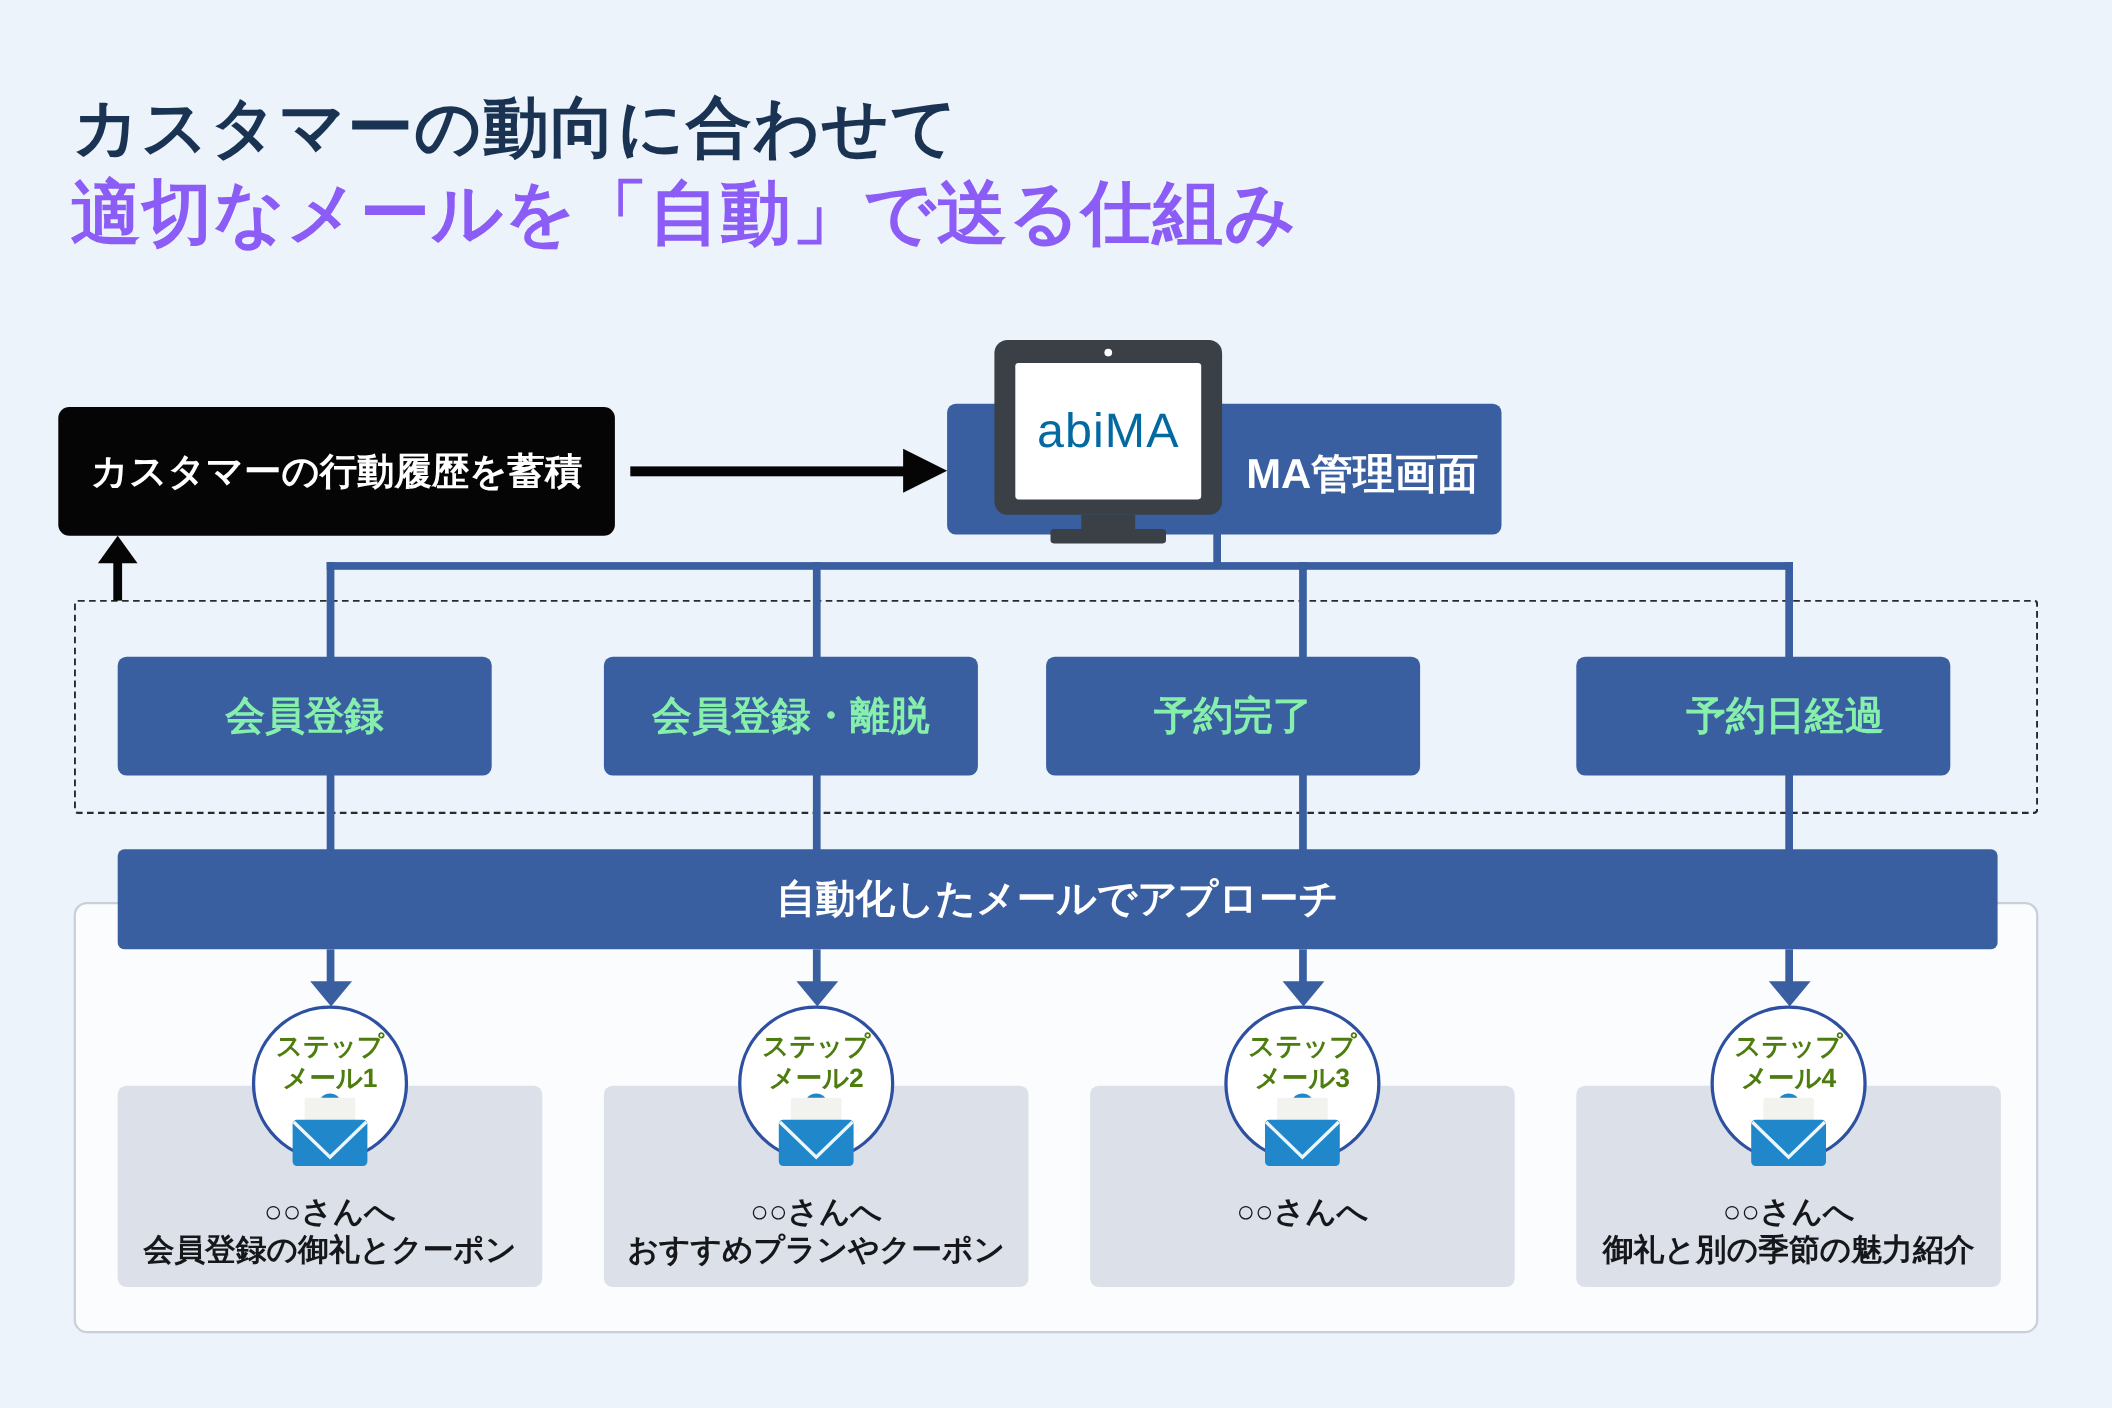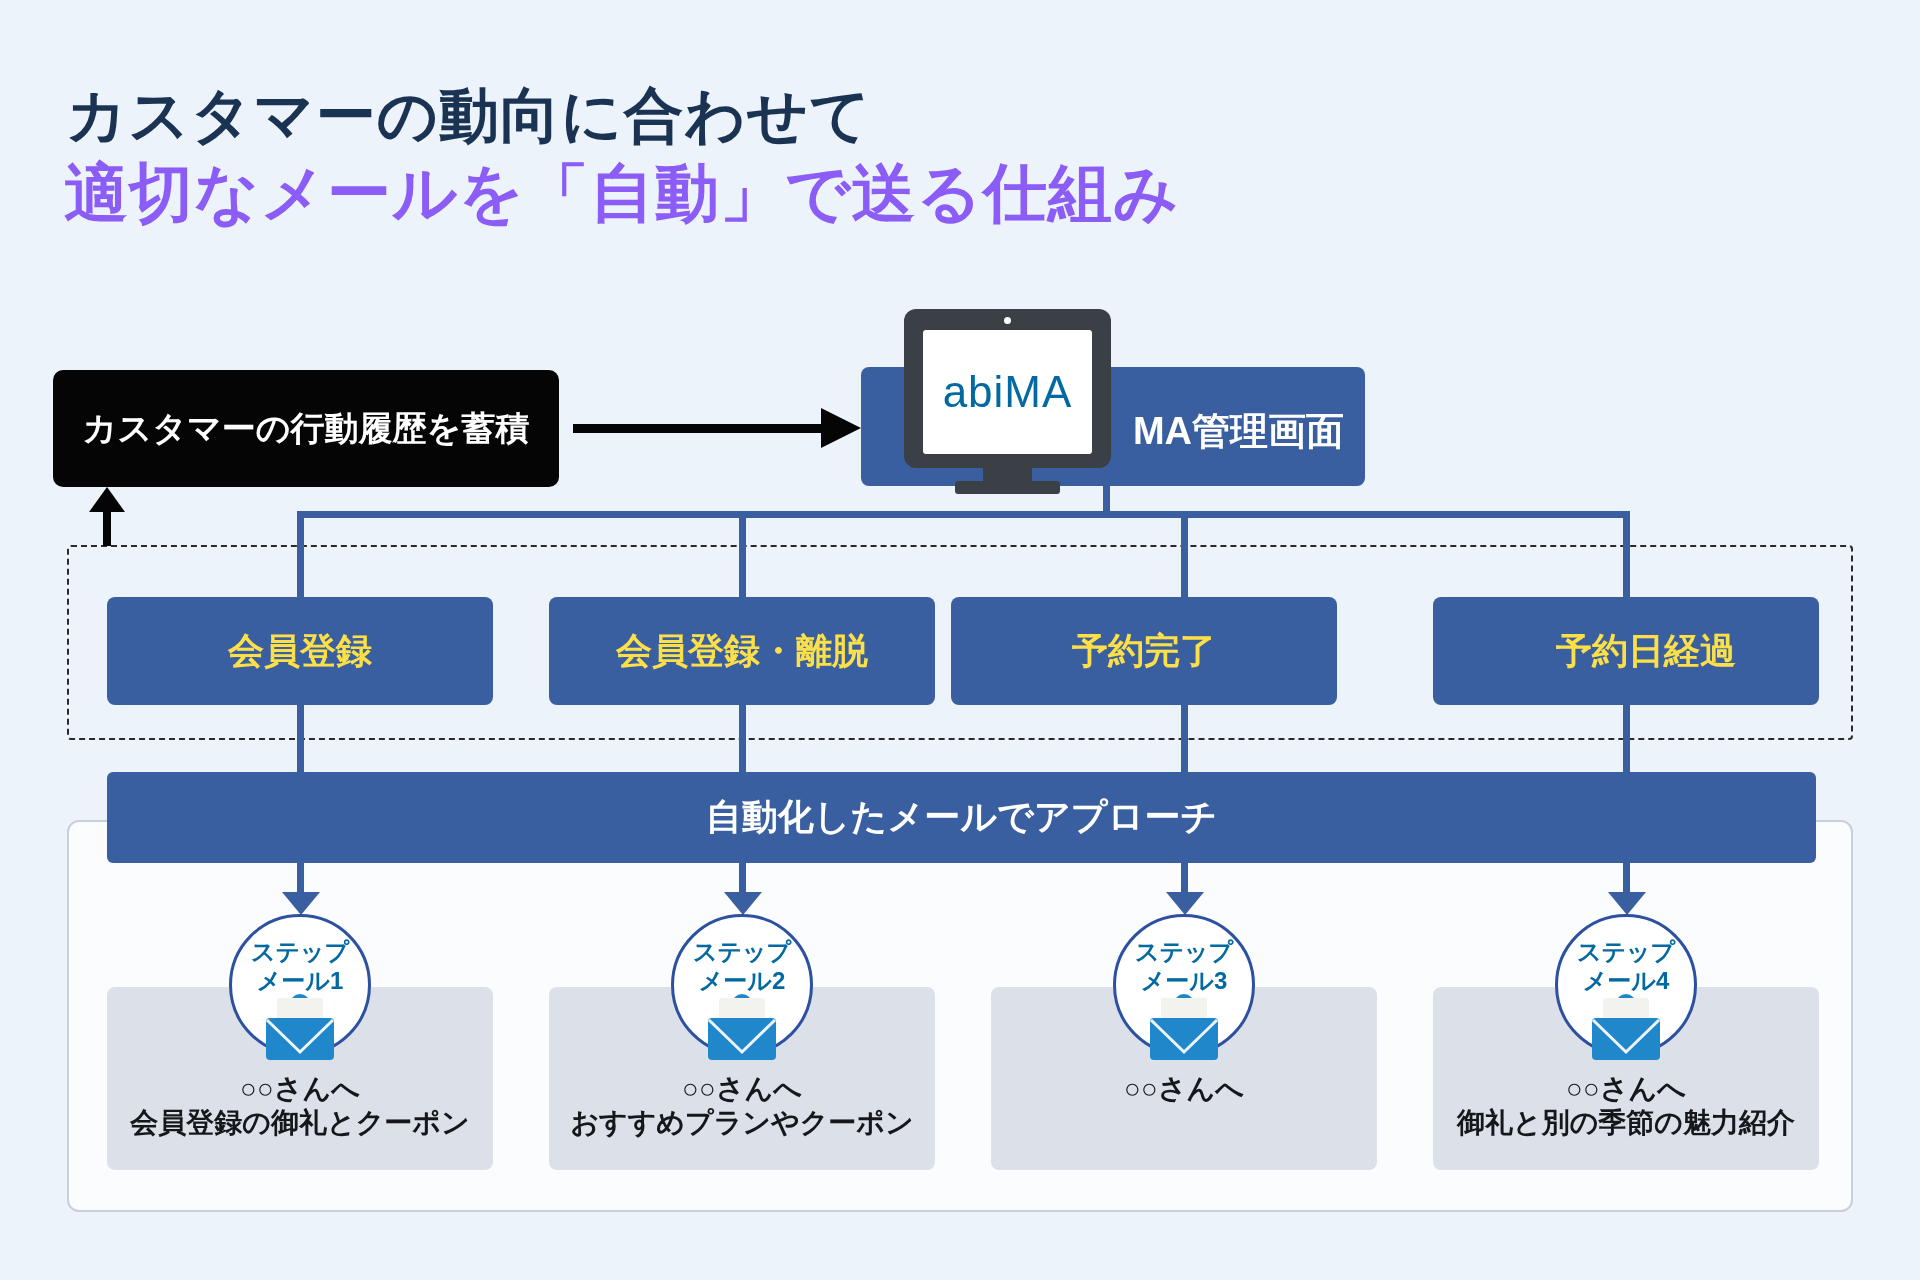--- a/index.html
+++ b/index.html
@@ -68,24 +68,24 @@
     border-left:18px solid transparent; border-right:18px solid transparent;
     border-bottom:25px solid #050505;
   }
 
   
   .dashed-zone {
     left:67px; top:545px; width:1786px; height:195px;
     border:2px dashed #2a2a2a; border-radius:4px; z-index:0;
   }
   .event-box {
-    top:597px; width:386px; height:108px;
+    top:597px; width:340px; height:108px;
     background:#3a5fa0; border-radius:8px; z-index:2;
     display:flex; align-items:center; justify-content:center;
-    color:#fde047; font-size:36px; font-weight:700;
+    color:#86efac; font-size:36px; font-weight:700;
   }
   .e1 { left:107px; } .e2 { left:549px; } .e3 { left:951px; } .e4 { left:1433px;padding-left:40px; }
 
   
   .outer-rect {
     left:67px; top:820px; width:1786px; height:392px;
     background:#fafcfe; border:2px solid #c9cfd9; border-radius:12px; z-index:0;
   }
   .approach-bar {
     left:107px; top:772px; width:1709px; height:91px;
@@ -107,25 +107,25 @@
     position:absolute; left:0; top:124px; width:386px; height:183px;
     background:#dce1e9; border-radius:8px;
   }
   .step-circle {
     position:absolute; left:122px; top:51px; width:142px; height:142px;
     background:#ffffff; border:3px solid #2d50a0; border-radius:50%;
     text-align:center; overflow:visible;
   }
   .step-circle-text {
     margin-top:20px; font-size:24px; line-height:29px;
-    font-weight:700; color:#0369a1;
+    font-weight:700; color:#4d7c0f;
   }
   .envelope { position:absolute; left:30px; top:72px; width:76px; height:76px; }
   .desc {
-    position:absolute; left:0; top:209px; width:386px; text-align:center;
+    position:absolute; left:0; top:222px; width:386px; text-align:center;
     font-size:28px; line-height:34px; font-weight:700; color:#15171a;
   }
 </style>
 </head>
 <body>
 
 <div class="abs title1">カスタマーの動向に合わせて</div>
 <div class="abs title2">適切なメールを「自動」で送る仕組み</div>
 
 <div class="abs source-box">カスタマーの行動履歴を蓄積</div>

